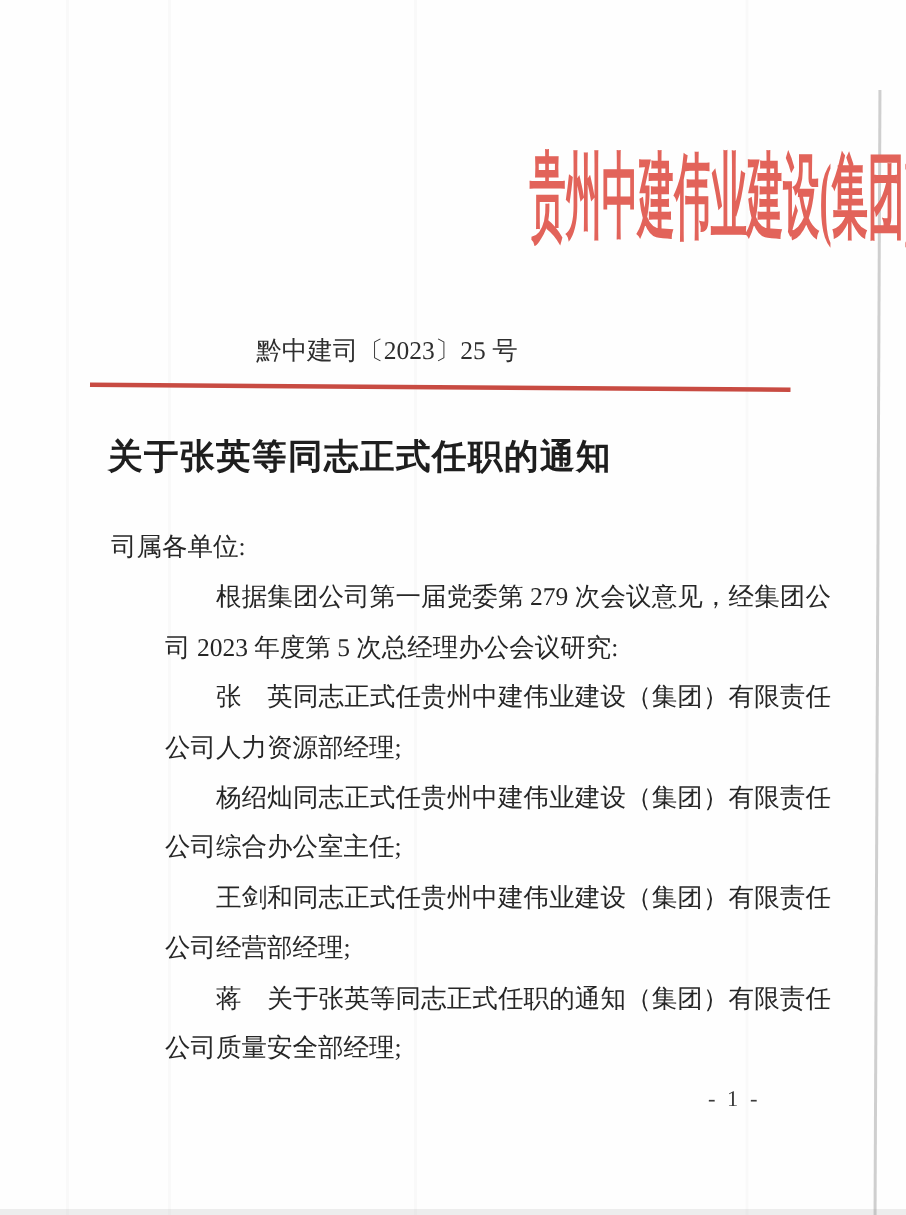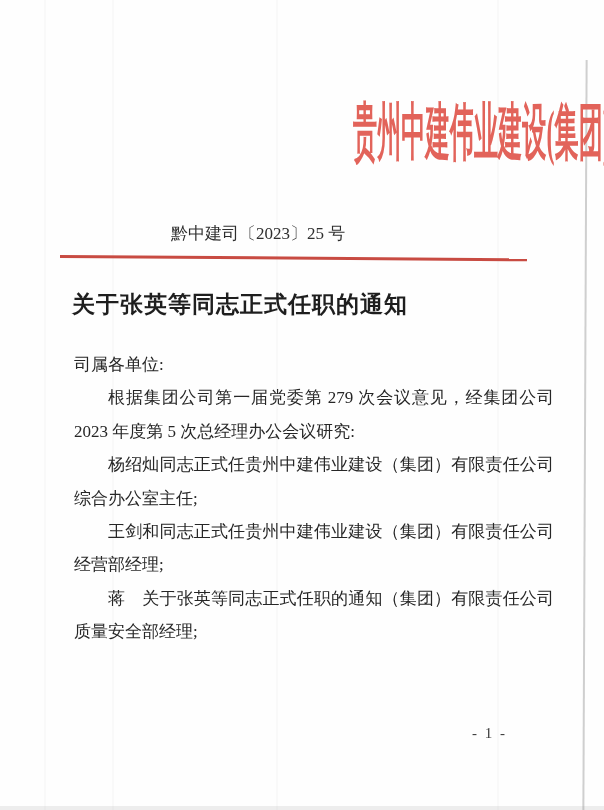--- a/index.html
+++ b/index.html
@@ -117,20 +117,21 @@
     line-height: 33.4px;
     text-align: justify;
     color: #262626;
   }
   .doc-body p {
     margin: 0;
     padding: 0;
   }
   .doc-body p.para {
     text-indent: 2em;
+    margin-left: 36px;
   }
 
   
   .page-number {
     position: absolute;
     top: 725px;
     left: 472px;
     font-size: 15px;
     letter-spacing: 2px;
     color: #3c3c3c;
@@ -155,20 +156,21 @@
 
   <div class="doc-number">黔中建司〔2023〕25 号</div>
 
   <div class="red-rule"></div>
 
   <h1 class="doc-title">关于张英等同志正式任职的通知</h1>
 
   <div class="doc-body">
     <p class="salutation">司属各单位:</p>
     <p class="para">根据集团公司第一届党委第 279 次会议意见，经集团公司 2023 年度第 5 次总经理办公会议研究:</p>
+    <p class="para">张　英同志正式任贵州中建伟业建设（集团）有限责任公司人力资源部经理;</p>
     <p class="para">杨绍灿同志正式任贵州中建伟业建设（集团）有限责任公司综合办公室主任;</p>
     <p class="para">王剑和同志正式任贵州中建伟业建设（集团）有限责任公司经营部经理;</p>
     <p class="para">蒋　关于张英等同志正式任职的通知（集团）有限责任公司质量安全部经理;</p>
   </div>
 
   <div class="page-number">- 1 -</div>
 
 </div>
 
 </body></html>

